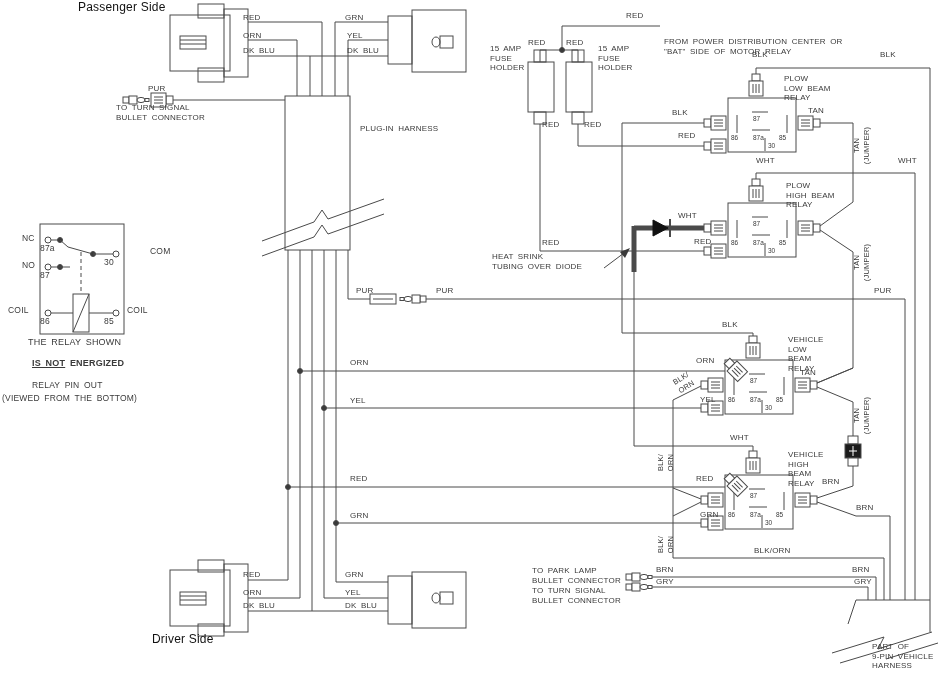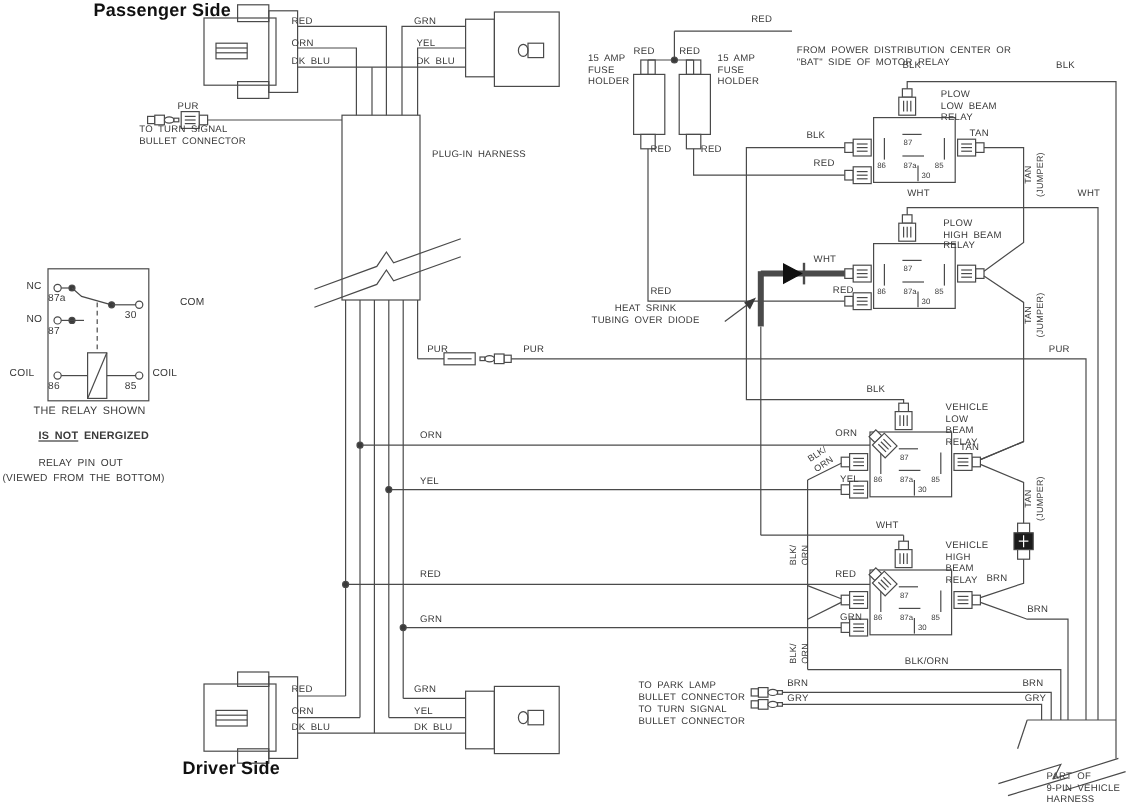--- a/index.html
+++ b/index.html
@@ -1,21 +1,21 @@
 <!DOCTYPE html>
 <html><head>
 <meta charset="utf-8">
 <style>
   html,body{margin:0;padding:0;background:#fff;}
   #stage{position:relative;width:942px;height:677px;background:#fff;overflow:hidden;
          font-family:"Liberation Sans",sans-serif;color:#3a3a3a;}
   svg{position:absolute;left:0;top:0;}
   .lbl{position:absolute;font-size:8px;line-height:9px;letter-spacing:.2px;word-spacing:2px;
        white-space:pre-line;color:#3a3a3a;}
-  .title{position:absolute;font-size:15px;font-weight:bold;color:#111;letter-spacing:.2px;}
+  .title{position:absolute;font-size:12px;font-weight:normal;color:#111;letter-spacing:.2px;}
   .comp{font-size:8px;line-height:9.5px;}
   .note{font-size:8px;line-height:10px;}
   .rot{position:absolute;width:60px;height:60px;display:flex;align-items:center;justify-content:center;pointer-events:none;}
   .rot .in{transform:rotate(-90deg);text-align:center;font-size:7.5px;line-height:9.5px;letter-spacing:.2px;white-space:nowrap;}
   .rot.diag .in{transform:rotate(-33deg);}
   .rot .in span{display:block;}
   .u{text-decoration:underline;}
   .pin{font-size:8.5px;}
   .pinout{font-size:8.5px;line-height:13px;letter-spacing:.2px;word-spacing:2px;white-space:pre-line;}
 </style>
@@ -360,21 +360,21 @@
 </div>
 
 <div class="lbl" style="left:756px;top:156px;">WHT</div>
 <div class="lbl" style="left:898px;top:156px;">WHT</div>
 <div class="lbl comp" style="left:786px;top:181px;">PLOW
 HIGH BEAM
 RELAY</div>
 <div class="lbl" style="left:678px;top:211px;">WHT</div>
 <div class="lbl" style="left:694px;top:237px;">RED</div>
 <div class="lbl" style="left:542px;top:238px;">RED</div>
-<div class="lbl note" style="left:480px;top:252px;width:116px;text-align:center;">HEAT SRINK
+<div class="lbl note" style="left:492px;top:252px;width:116px;text-align:left;">HEAT SRINK
 TUBING OVER DIODE</div>
 <div class="rot" style="left:832px;top:232px;">
   <div class="in">
         <span>TAN</span>
         <span>(JUMPER)</span>
       </div>
 </div>
 
 <div class="lbl" style="left:356px;top:286px;">PUR</div>
 <div class="lbl" style="left:436px;top:286px;">PUR</div>

